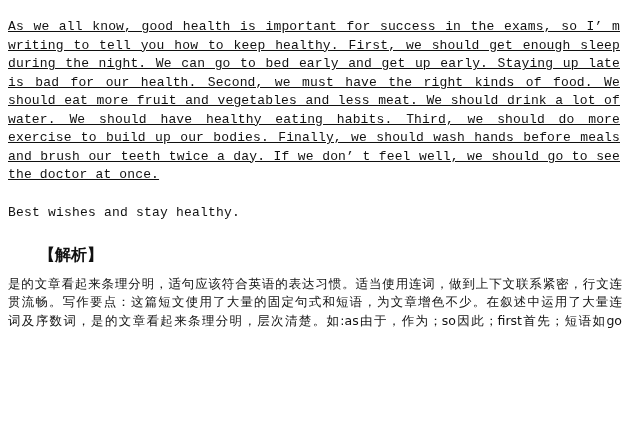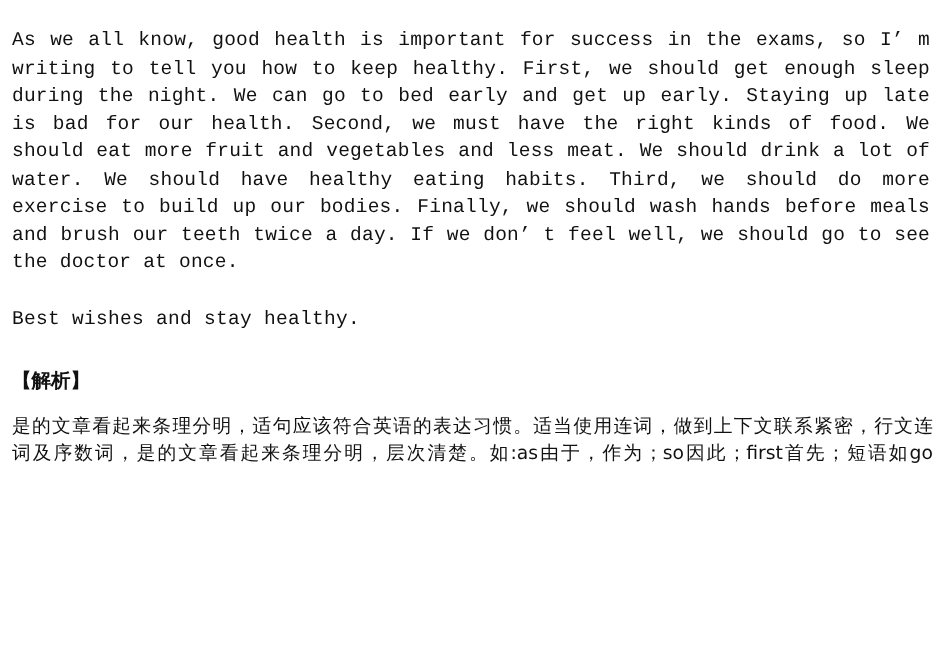--- a/index.html
+++ b/index.html
@@ -31,35 +31,37 @@
   }
   .en-body {
     font-family: "Liberation Mono", monospace;
     font-size: 13px;
     line-height: 18.5px;
     letter-spacing: 0.15px;
     margin-top: 18px;
     text-align: justify;
     text-justify: inter-character;
     width: 612px;
+    text-decoration: underline;
   }
   .en-close {
     font-family: Liberation Mono, monospace;
     font-size: 13px;
     line-height: 16px;
     letter-spacing: 0.2px;
     margin-top: 20px;
     white-space: pre;
   }
   .analysis-head {
     font-family: "DejaVu Sans", sans-serif;
-    font-size: 13px;
+    font-size: 16px;
     font-weight: bold;
     line-height: 16px;
     margin-top: 26px;
+    margin-left: 31px;
   }
   .cn-block {
     font-family: "DejaVu Sans", sans-serif;
     font-size: 12.5px;
     line-height: 18.5px;
     margin-top: 12px;
     width: 614px;
     text-align: justify;
   }
   .cn-line {
@@ -81,17 +83,18 @@
 
 
   <div class="en-body">As we all know, good health is important for success in the exams, so I’ m writing to tell you how to keep healthy. First, we should get enough sleep during the night. We can go to bed early and get up early. Staying up late is bad for our health. Second, we must have the right kinds of food. We should eat more fruit and vegetables and less meat. We should drink a lot of water. We should have healthy eating habits. Third, we should do more exercise to build up our bodies. Finally, we should wash hands before meals and brush our teeth twice a day. If we don’ t feel well, we should go to see the doctor at once.</div>
 
   <div class="en-close">Best wishes and stay healthy.</div>
 
   <div class="analysis-head">【解析】</div>
 
   <div class="cn-block">
     <span class="cn-line cn-justify">是的文章看起来条理分明，适句应该符合英语的表达习惯。适当使用连词，做到上下文联系紧密，行文连</span>
+    <span class="cn-line cn-justify">贯流畅。写作要点：这篇短文使用了大量的固定句式和短语，为文章增色不少。在叙述中运用了大量连</span>
     <span class="cn-line cn-justify">词及序数词，是的文章看起来条理分明，层次清楚。如:as由于，作为；so因此；first首先；短语如go</span>
 
   </div>
 
 </div>
 
 </body></html>

